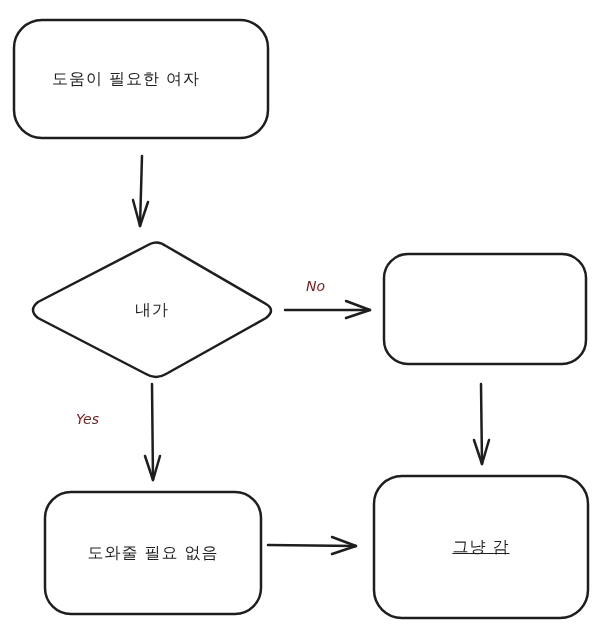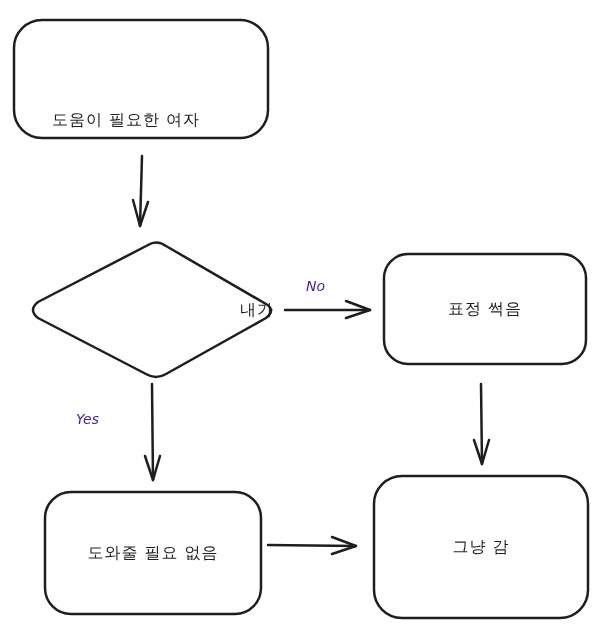--- a/index.html
+++ b/index.html
@@ -3,21 +3,21 @@
   <meta charset="utf-8">
   <style>
     html, body { margin: 0; padding: 0; background: #ffffff; }
     body { width: 600px; height: 632px; position: relative; overflow: hidden;
            font-family: "DejaVu Sans", sans-serif; color: #1e1e1e; }
     #canvas { position: absolute; left: 0; top: 0; width: 600px; height: 632px; }
     .node-text { position: absolute; display: flex; flex-direction: column;
                  align-items: center; justify-content: center; text-align: center;
                  font-size: 16px; line-height: 24px; color: #1e1e1e; letter-spacing: 1px; }
     .edge-label { position: absolute; font-family: "DejaVu Sans", sans-serif;
-                  font-size: 14px; font-style: italic; color: #4c1d95; }
+                  font-size: 14px; font-style: italic; color: #7f1d1d; }
   </style>
 </head>
 <body>
 
 <svg id="canvas" viewBox="0 0 600 632" xmlns="http://www.w3.org/2000/svg">
   <g fill="none" stroke="#1e1e1e" stroke-width="2.5" stroke-linecap="round" stroke-linejoin="round">
 
     <rect x="14" y="20" width="254" height="118" rx="28" ry="28"></rect>
     <path d="M150 244 Q158 240 166 246 L266 304 Q276 310 266 318 L166 374 Q156 380 146 374 L38 318 Q28 310 38 302 Z"></path>
     <rect x="384" y="254" width="202" height="110" rx="24" ry="24"></rect>
@@ -44,34 +44,33 @@
       <polyline points="474,440 482,464 489,440"></polyline>
     </g>
 
     <g>
       <line x1="268" y1="545" x2="356" y2="546"></line>
       <polyline points="332,537 356,546 332,554"></polyline>
     </g>
   </g>
 </svg>
 
-<div class="node-text" style="left:14px;top:20px;width:224px;height:118px;margin-top:41px;">
+<div class="node-text" style="left:14px;top:20px;width:224px;height:118px;">
   <span>도움이 필요한 여자</span>
 </div>
 
-<div class="node-text" style="left:30px;top:244px;width:244px;height:132px;align-items:flex-end;">
+<div class="node-text" style="left:30px;top:244px;width:244px;height:132px;">
   <span>내가</span>
 </div>
 
 <div class="node-text" style="left:384px;top:254px;width:202px;height:110px;">
-  <span>표정 썩음</span>
 </div>
 
 <div class="node-text" style="left:45px;top:492px;width:216px;height:122px;">
   <span>도와줄 필요 없음</span>
 </div>
 
-<div class="node-text" style="left:374px;top:476px;width:214px;height:142px;">
+<div class="node-text" style="left:374px;top:476px;width:214px;height:142px;text-decoration:underline;">
   <span>그냥 감</span>
 </div>
 
 <span class="edge-label" style="left:306px;top:278px;">No</span>
 <span class="edge-label" style="left:76px;top:411px;font-style:italic;">Yes</span>
 
 </body></html>

